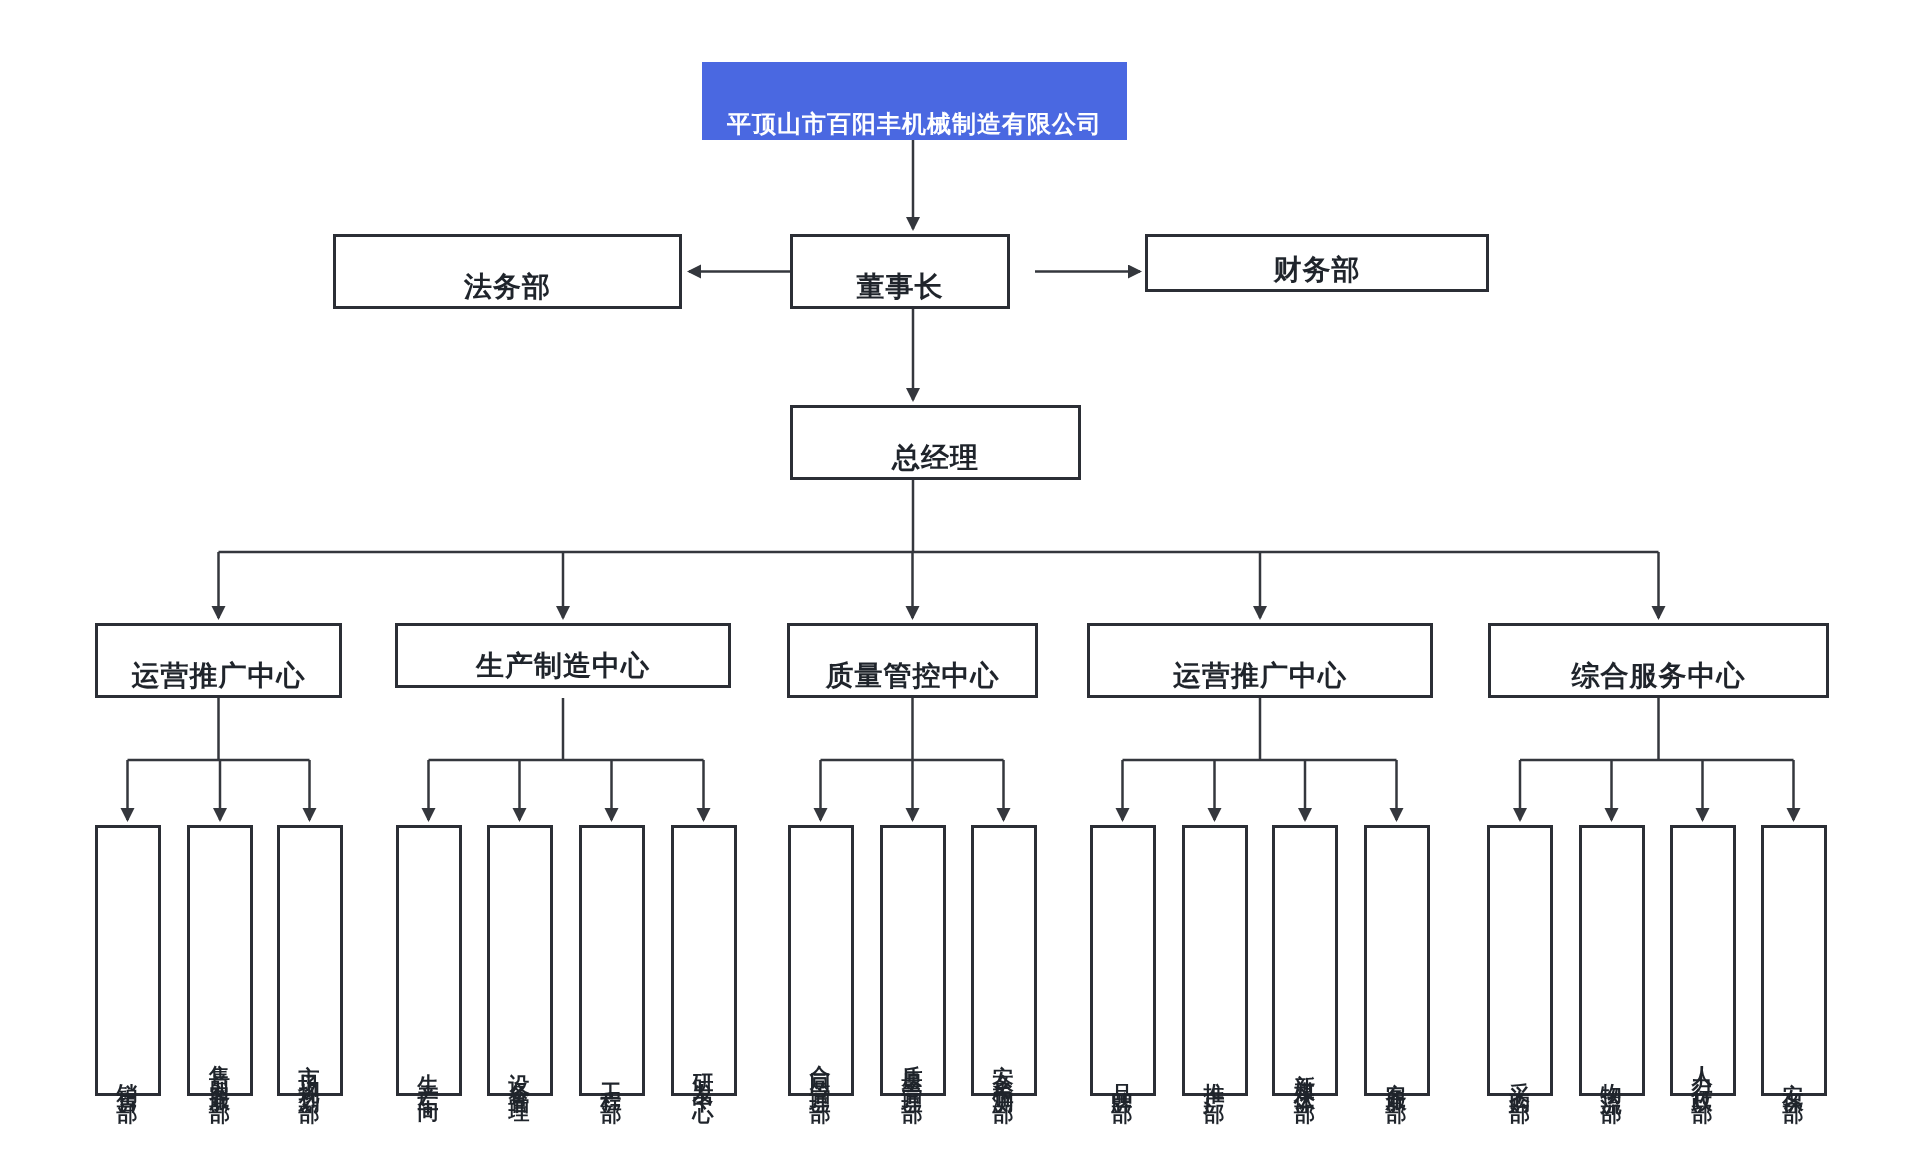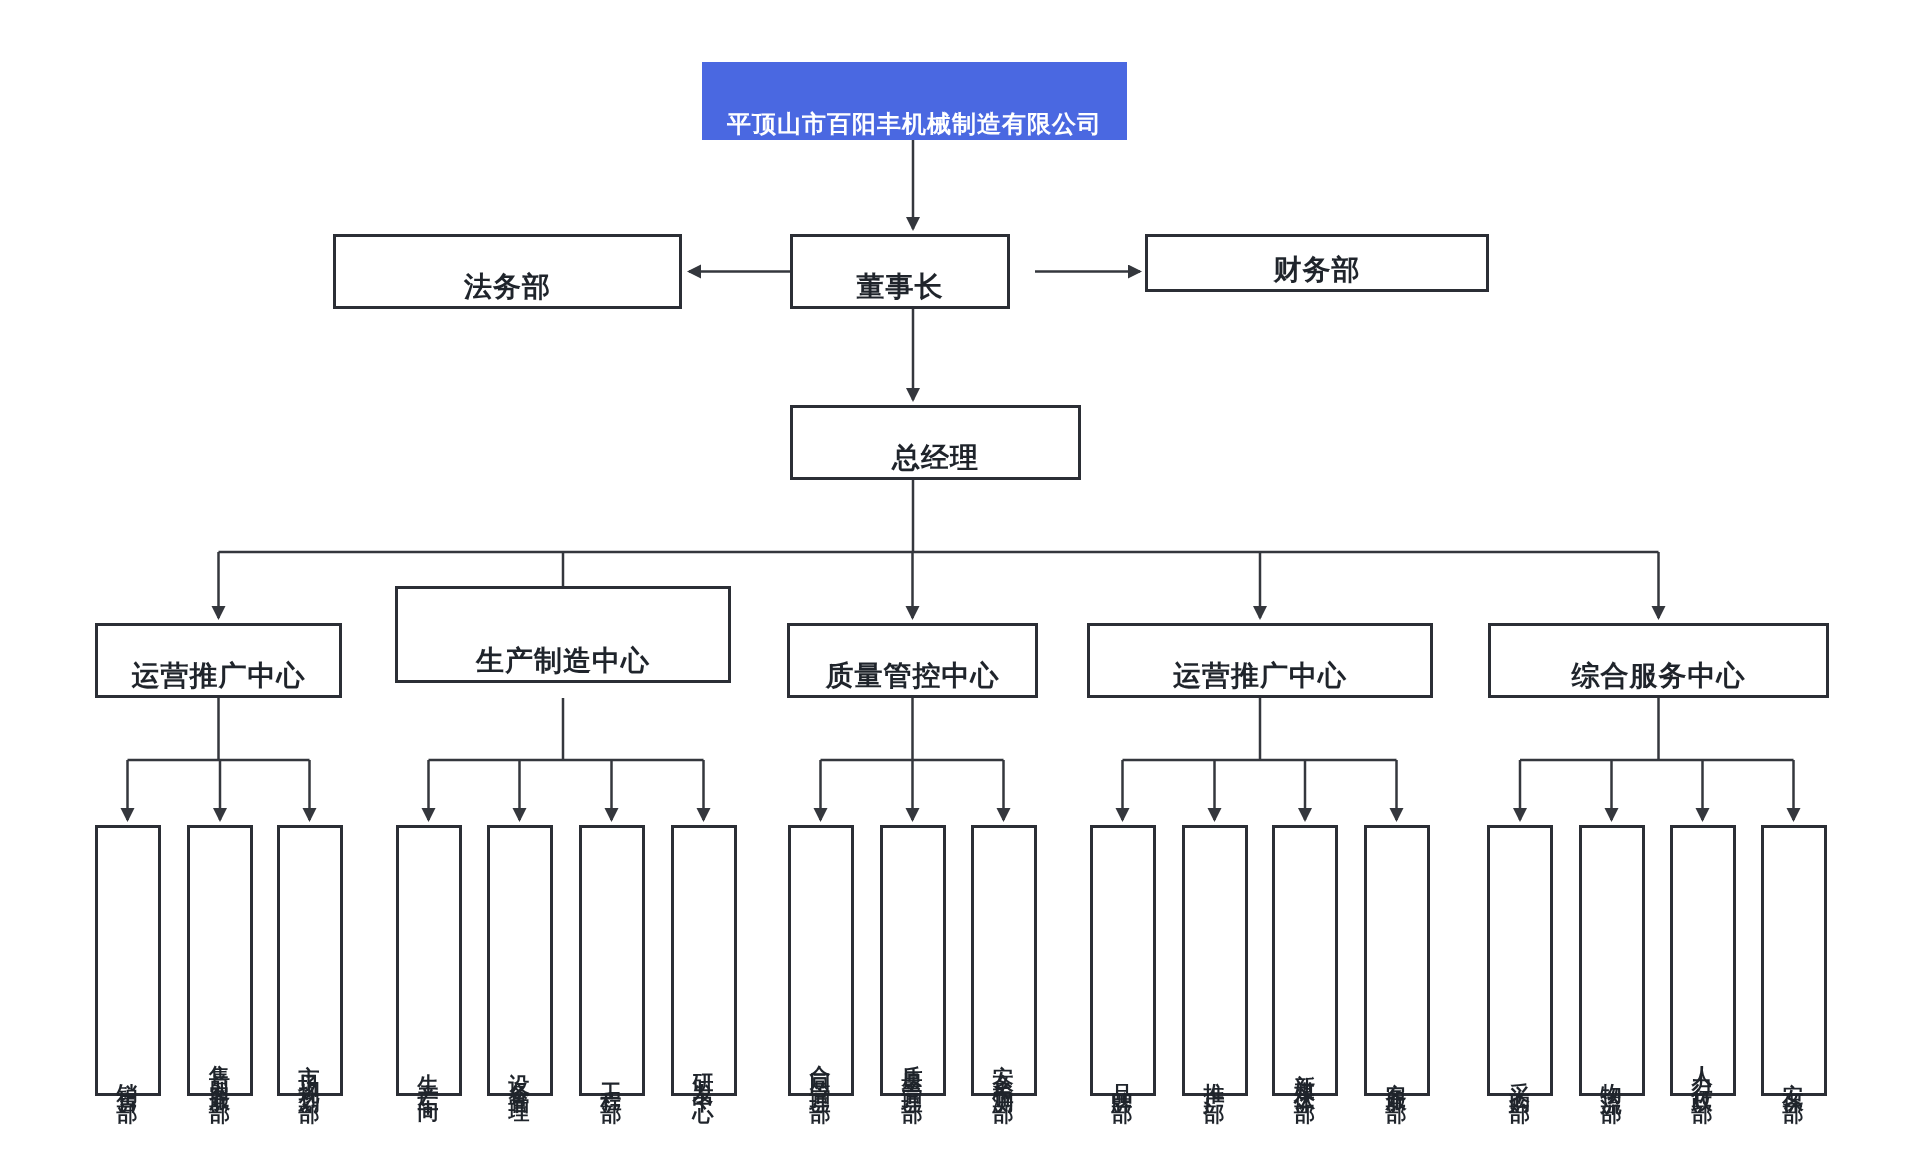--- a/index.html
+++ b/index.html
@@ -132,21 +132,21 @@
     <span class="lbl">财务部</span>
   </div>
 
   <div class="node" style="left:790px; top:405px; width:291px; height:75px;">
     <span class="lbl">总经理</span>
   </div>
 
   <div class="node" style="left:95px; top:623px; width:247px; height:75px;">
     <span class="lbl">运营推广中心</span>
   </div>
-  <div class="node" style="left:395px; top:586px; width:336px; height:97px;">
+  <div class="node" style="left:395px; top:623px; width:336px; height:65px;">
     <span class="lbl">生产制造中心</span>
   </div>
   <div class="node" style="left:787px; top:623px; width:251px; height:75px;">
     <span class="lbl">质量管控中心</span>
   </div>
   <div class="node" style="left:1087px; top:623px; width:346px; height:75px;">
     <span class="lbl">运营推广中心</span>
   </div>
   <div class="node" style="left:1488px; top:623px; width:341px; height:75px;">
     <span class="lbl">综合服务中心</span>

